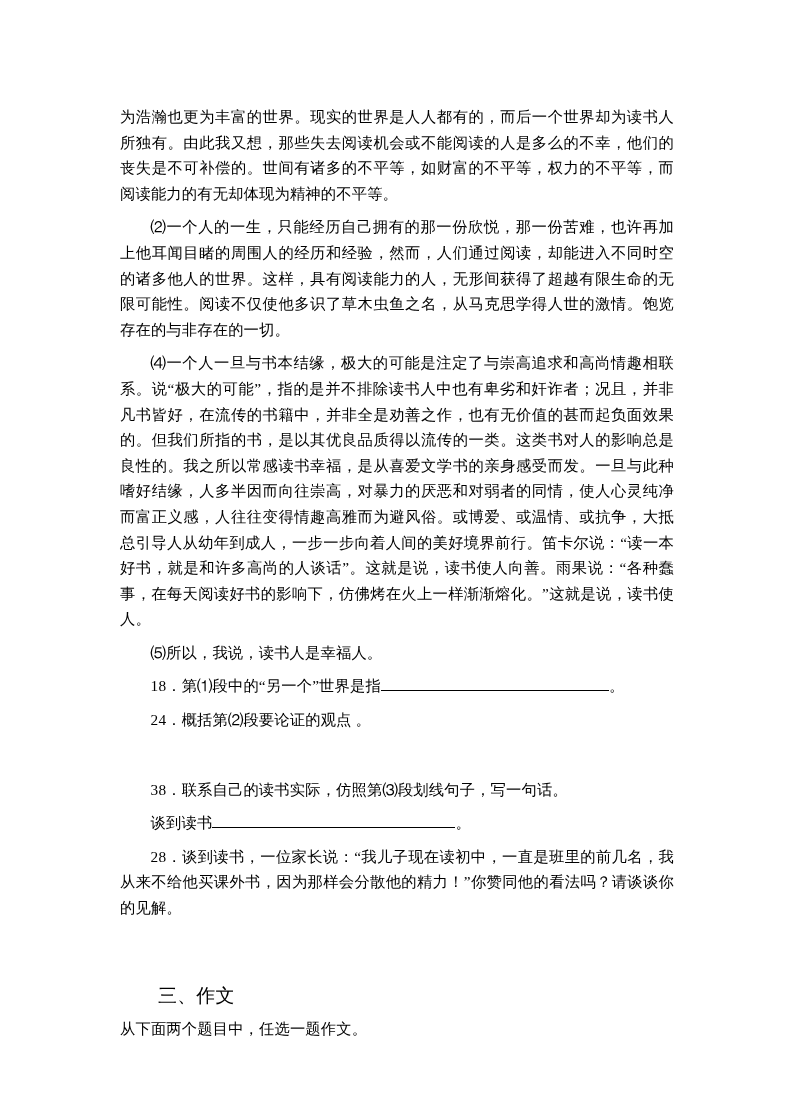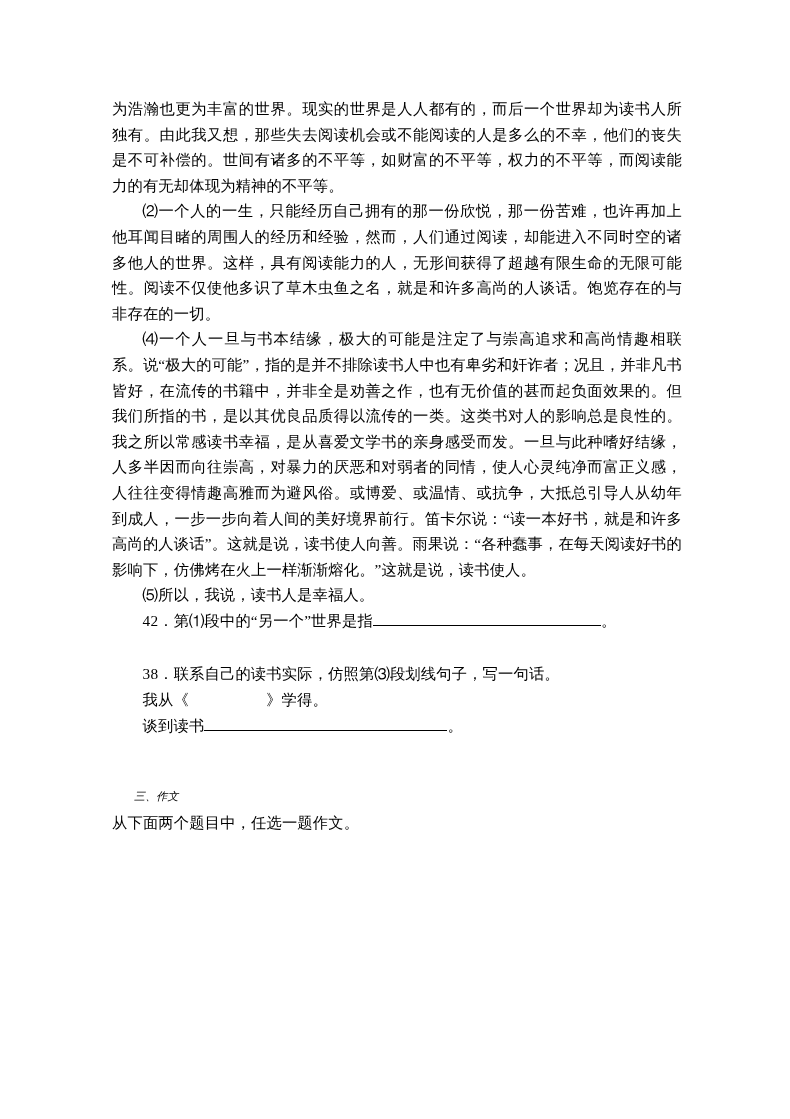--- a/index.html
+++ b/index.html
@@ -20,21 +20,21 @@
     box-sizing: border-box;
     overflow: hidden;
   }
   .content {
     position: absolute;
     left: 112px;
     top: 96px;
     width: 570px;
   }
   p {
-    margin: 0;
+    margin: 8px;
     font-size: 15.3px;
     line-height: 25.6px;
     text-align: justify;
     text-justify: inter-ideograph;
     letter-spacing: 0.15px;
   }
   .indent2 {
     text-indent: 2em;
   }
   .gap-med {
@@ -44,57 +44,57 @@
     height: 46px;
   }
   .blank {
     display: inline-block;
     border-bottom: 1px solid #000;
     vertical-align: baseline;
   }
   .blank-q23 { width: 228px; }
   .blank-q27 { width: 243px; }
   .sec-title {
-    font-size: 11px;
+    font-size: 19px;
     line-height: 25.6px;
-    font-style: italic;
   }
 </style>
 </head>
 <body>
 
 <div class="page">
   <div class="content">
 
     <p>为浩瀚也更为丰富的世界。现实的世界是人人都有的，而后一个世界却为读书人所独有。由此我又想，那些失去阅读机会或不能阅读的人是多么的不幸，他们的丧失是不可补偿的。世间有诸多的不平等，如财富的不平等，权力的不平等，而阅读能力的有无却体现为精神的不平等。</p>
 
-    <p class="indent2">⑵一个人的一生，只能经历自己拥有的那一份欣悦，那一份苦难，也许再加上他耳闻目睹的周围人的经历和经验，然而，人们通过阅读，却能进入不同时空的诸多他人的世界。这样，具有阅读能力的人，无形间获得了超越有限生命的无限可能性。阅读不仅使他多识了草木虫鱼之名，就是和许多高尚的人谈话。饱览存在的与非存在的一切。</p>
+    <p class="indent2">⑵一个人的一生，只能经历自己拥有的那一份欣悦，那一份苦难，也许再加上他耳闻目睹的周围人的经历和经验，然而，人们通过阅读，却能进入不同时空的诸多他人的世界。这样，具有阅读能力的人，无形间获得了超越有限生命的无限可能性。阅读不仅使他多识了草木虫鱼之名，从马克思学得人世的激情。饱览存在的与非存在的一切。</p>
 
 
     <p class="indent2">⑷一个人一旦与书本结缘，极大的可能是注定了与崇高追求和高尚情趣相联系。说“极大的可能”，指的是并不排除读书人中也有卑劣和奸诈者；况且，并非凡书皆好，在流传的书籍中，并非全是劝善之作，也有无价值的甚而起负面效果的。但我们所指的书，是以其优良品质得以流传的一类。这类书对人的影响总是良性的。我之所以常感读书幸福，是从喜爱文学书的亲身感受而发。一旦与此种嗜好结缘，人多半因而向往崇高，对暴力的厌恶和对弱者的同情，使人心灵纯净而富正义感，人往往变得情趣高雅而为避风俗。或博爱、或温情、或抗争，大抵总引导人从幼年到成人，一步一步向着人间的美好境界前行。笛卡尔说：“读一本好书，就是和许多高尚的人谈话”。这就是说，读书使人向善。雨果说：“各种蠢事，在每天阅读好书的影响下，仿佛烤在火上一样渐渐熔化。”这就是说，读书使人。</p>
 
     <p class="indent2">⑸所以，我说，读书人是幸福人。</p>
 
     <p class="indent2">
-      <span>42．第⑴段中的“另一个”世界是指</span><span class="blank blank-q23"></span><span>。</span>
+      <span>18．第⑴段中的“另一个”世界是指</span><span class="blank blank-q23"></span><span>。</span>
     </p>
 
+    <p class="indent2">24．概括第⑵段要论证的观点 。</p>
 
     <div class="gap-med"></div>
 
 
     <div class="gap-med"></div>
 
     <p class="indent2">38．联系自己的读书实际，仿照第⑶段划线句子，写一句话。</p>
-    <p class="indent2">我从《　　　　　》学得。</p>
 
     <p class="indent2">
       <span>谈到读书</span><span class="blank blank-q27"></span><span>。</span>
     </p>
 
+    <p class="indent2">28．谈到读书，一位家长说：“我儿子现在读初中，一直是班里的前几名，我从来不给他买课外书，因为那样会分散他的精力！”你赞同他的看法吗？请谈谈你的见解。</p>
 
     <div class="gap-large"></div>
 
     <p class="indent2 sec-title">三、作文</p>
     <p>从下面两个题目中，任选一题作文。</p>
 
   </div>
 </div>
 
 </body></html>

